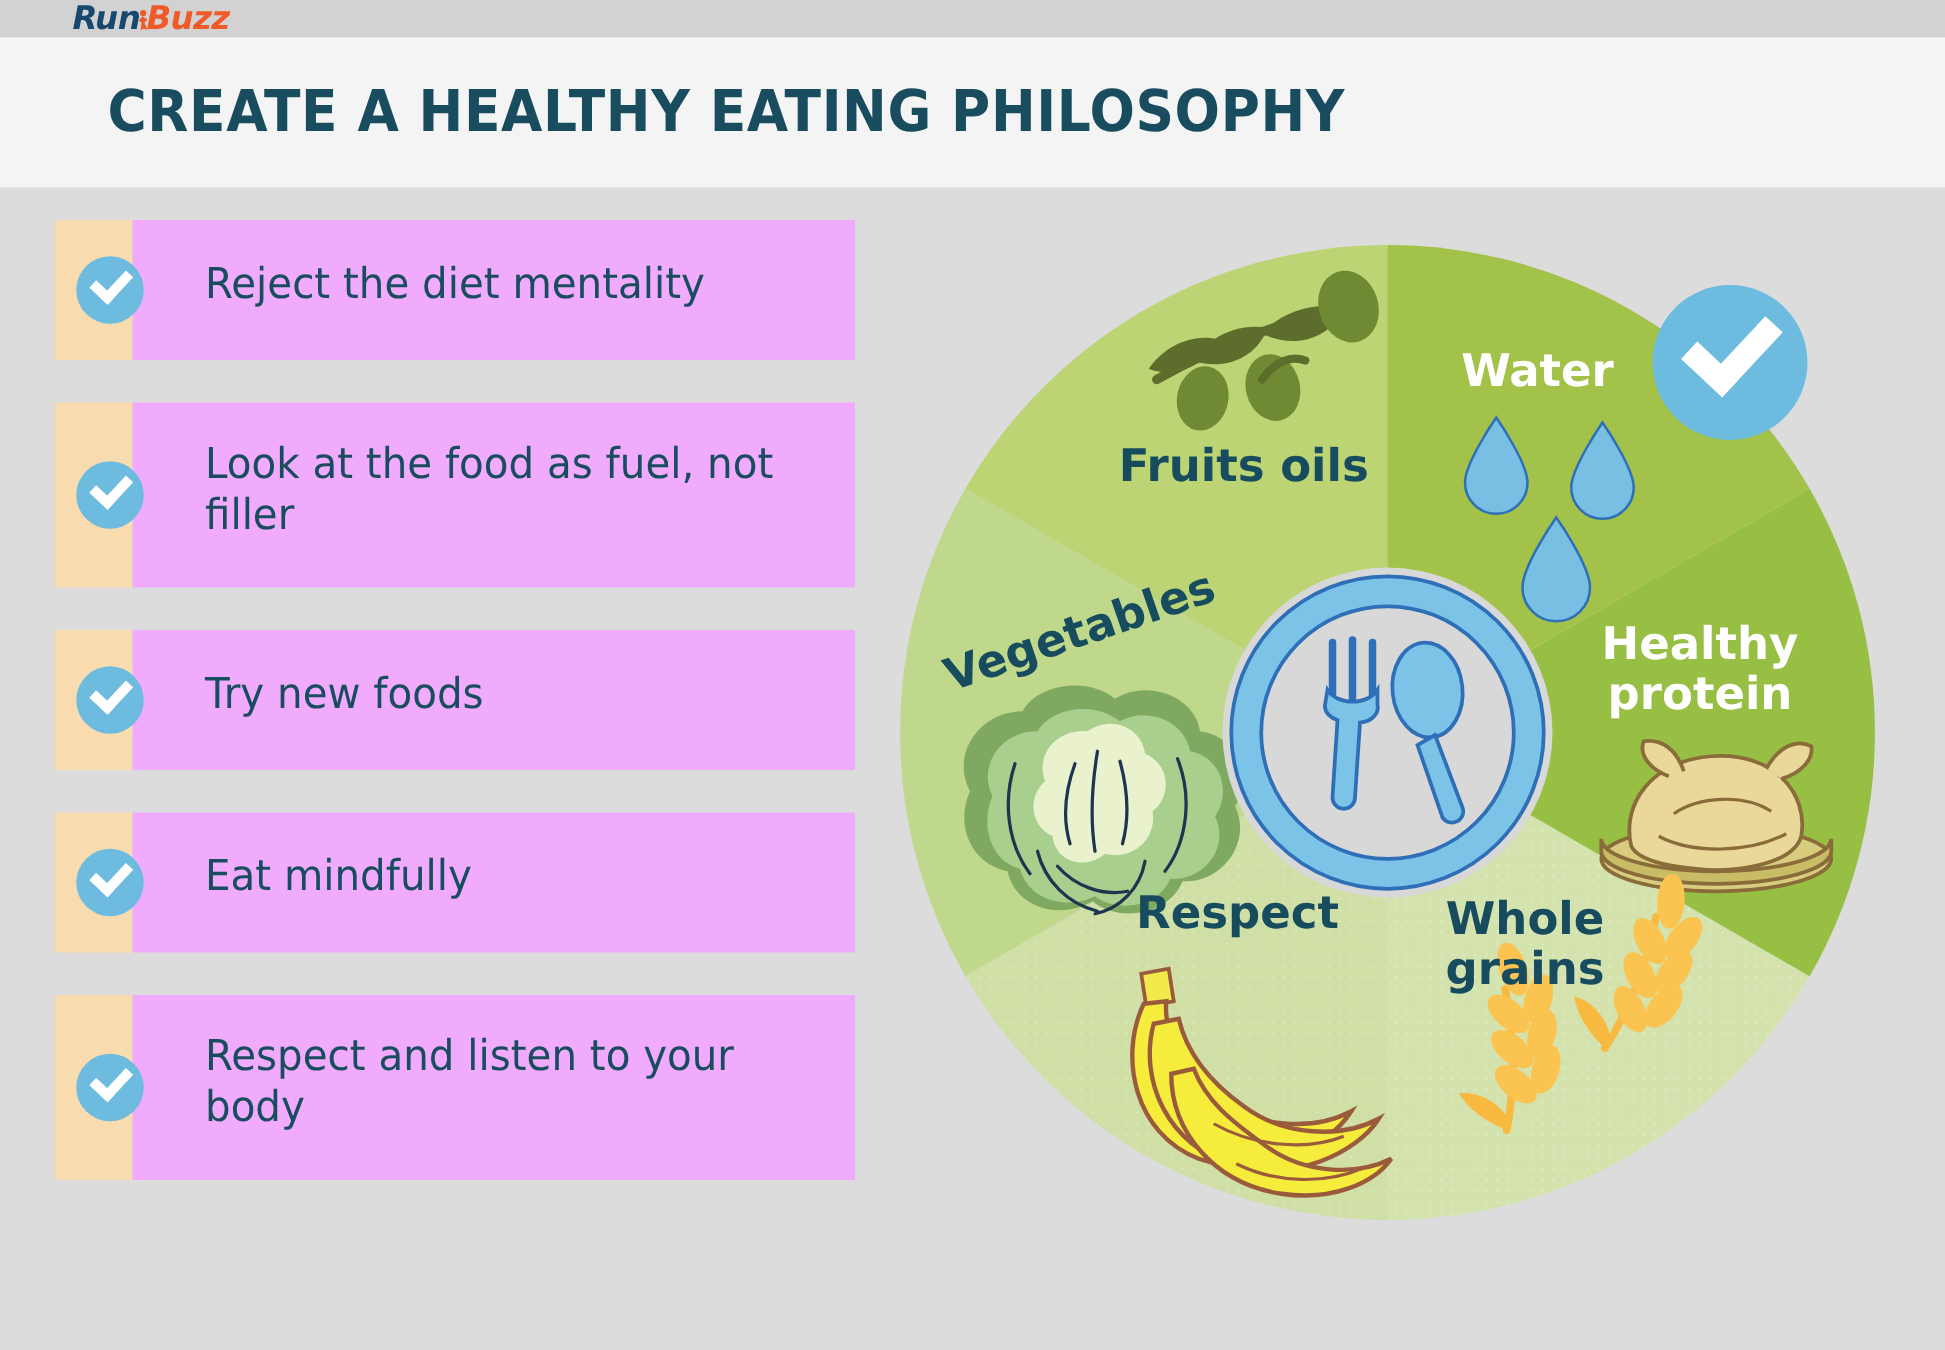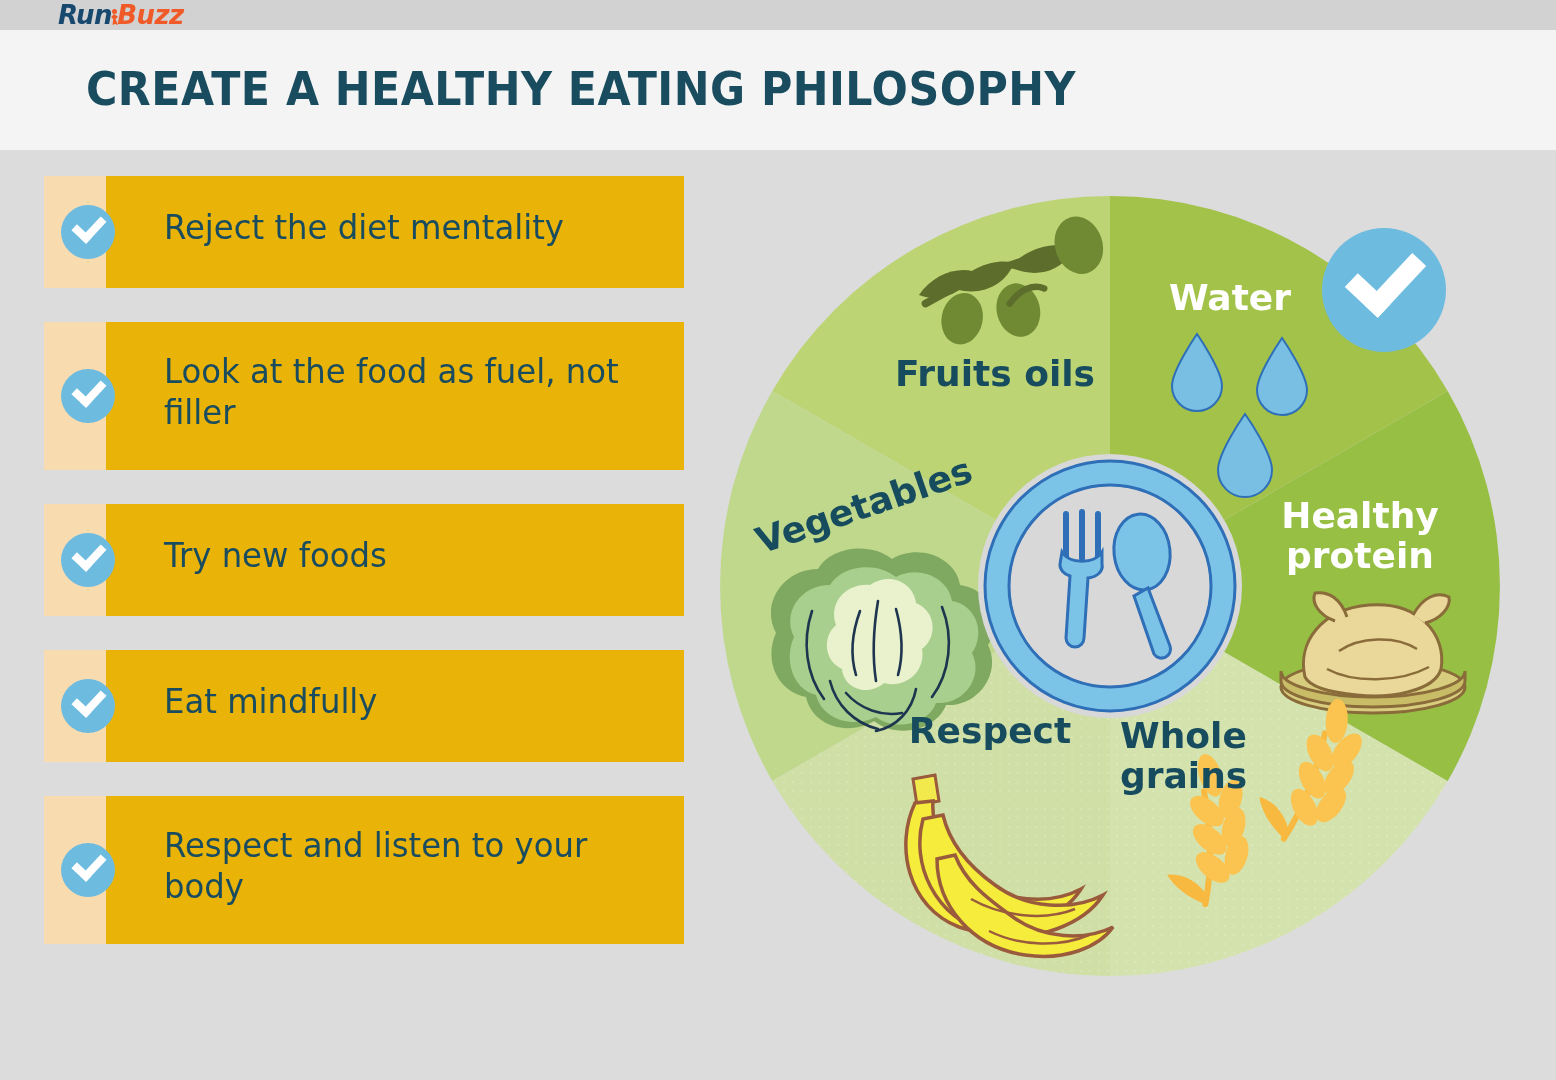--- a/index.html
+++ b/index.html
@@ -63,21 +63,21 @@
   }
   .check-item{
     position:relative;
     margin-bottom:34px;
     display:flex;align-items:stretch;
   }
   .check-bar{
     width:62px;flex:0 0 62px;background:#f8dcb0;
   }
   .check-body{
-    flex:1 1 auto;background:#eab308;
+    flex:1 1 auto;background:#f0abfc;
     display:flex;align-items:center;
     padding:20px 16px 28px 58px;
     box-sizing:border-box;
   }
   .check-text{
     font-family:"DejaVu Sans", sans-serif;
     font-size:34px;
     color:#194c5f;
     line-height:1.22;
     transform:scaleX(0.95);
@@ -124,21 +124,21 @@
   }
   .lbl-water{
     left:420px;top:92px;width:200px;text-align:center;
     font-size:36px;color:#ffffff;
   }
   .lbl-protein{
     left:540px;top:310px;width:220px;text-align:center;
     font-size:36px;color:#ffffff;
   }
   .lbl-grains{
-    left:410px;top:530px;width:200px;
+    left:410px;top:530px;width:200px;text-align:center;
     font-size:36px;color:#174c5e;
   }
   .lbl-fruits{
     left:190px;top:525px;width:180px;text-align:center;
     font-size:36px;color:#174c5e;
   }
 
   .badge-check{
     position:absolute;left:612px;top:42px;
     width:124px;height:124px;border-radius:50%;

